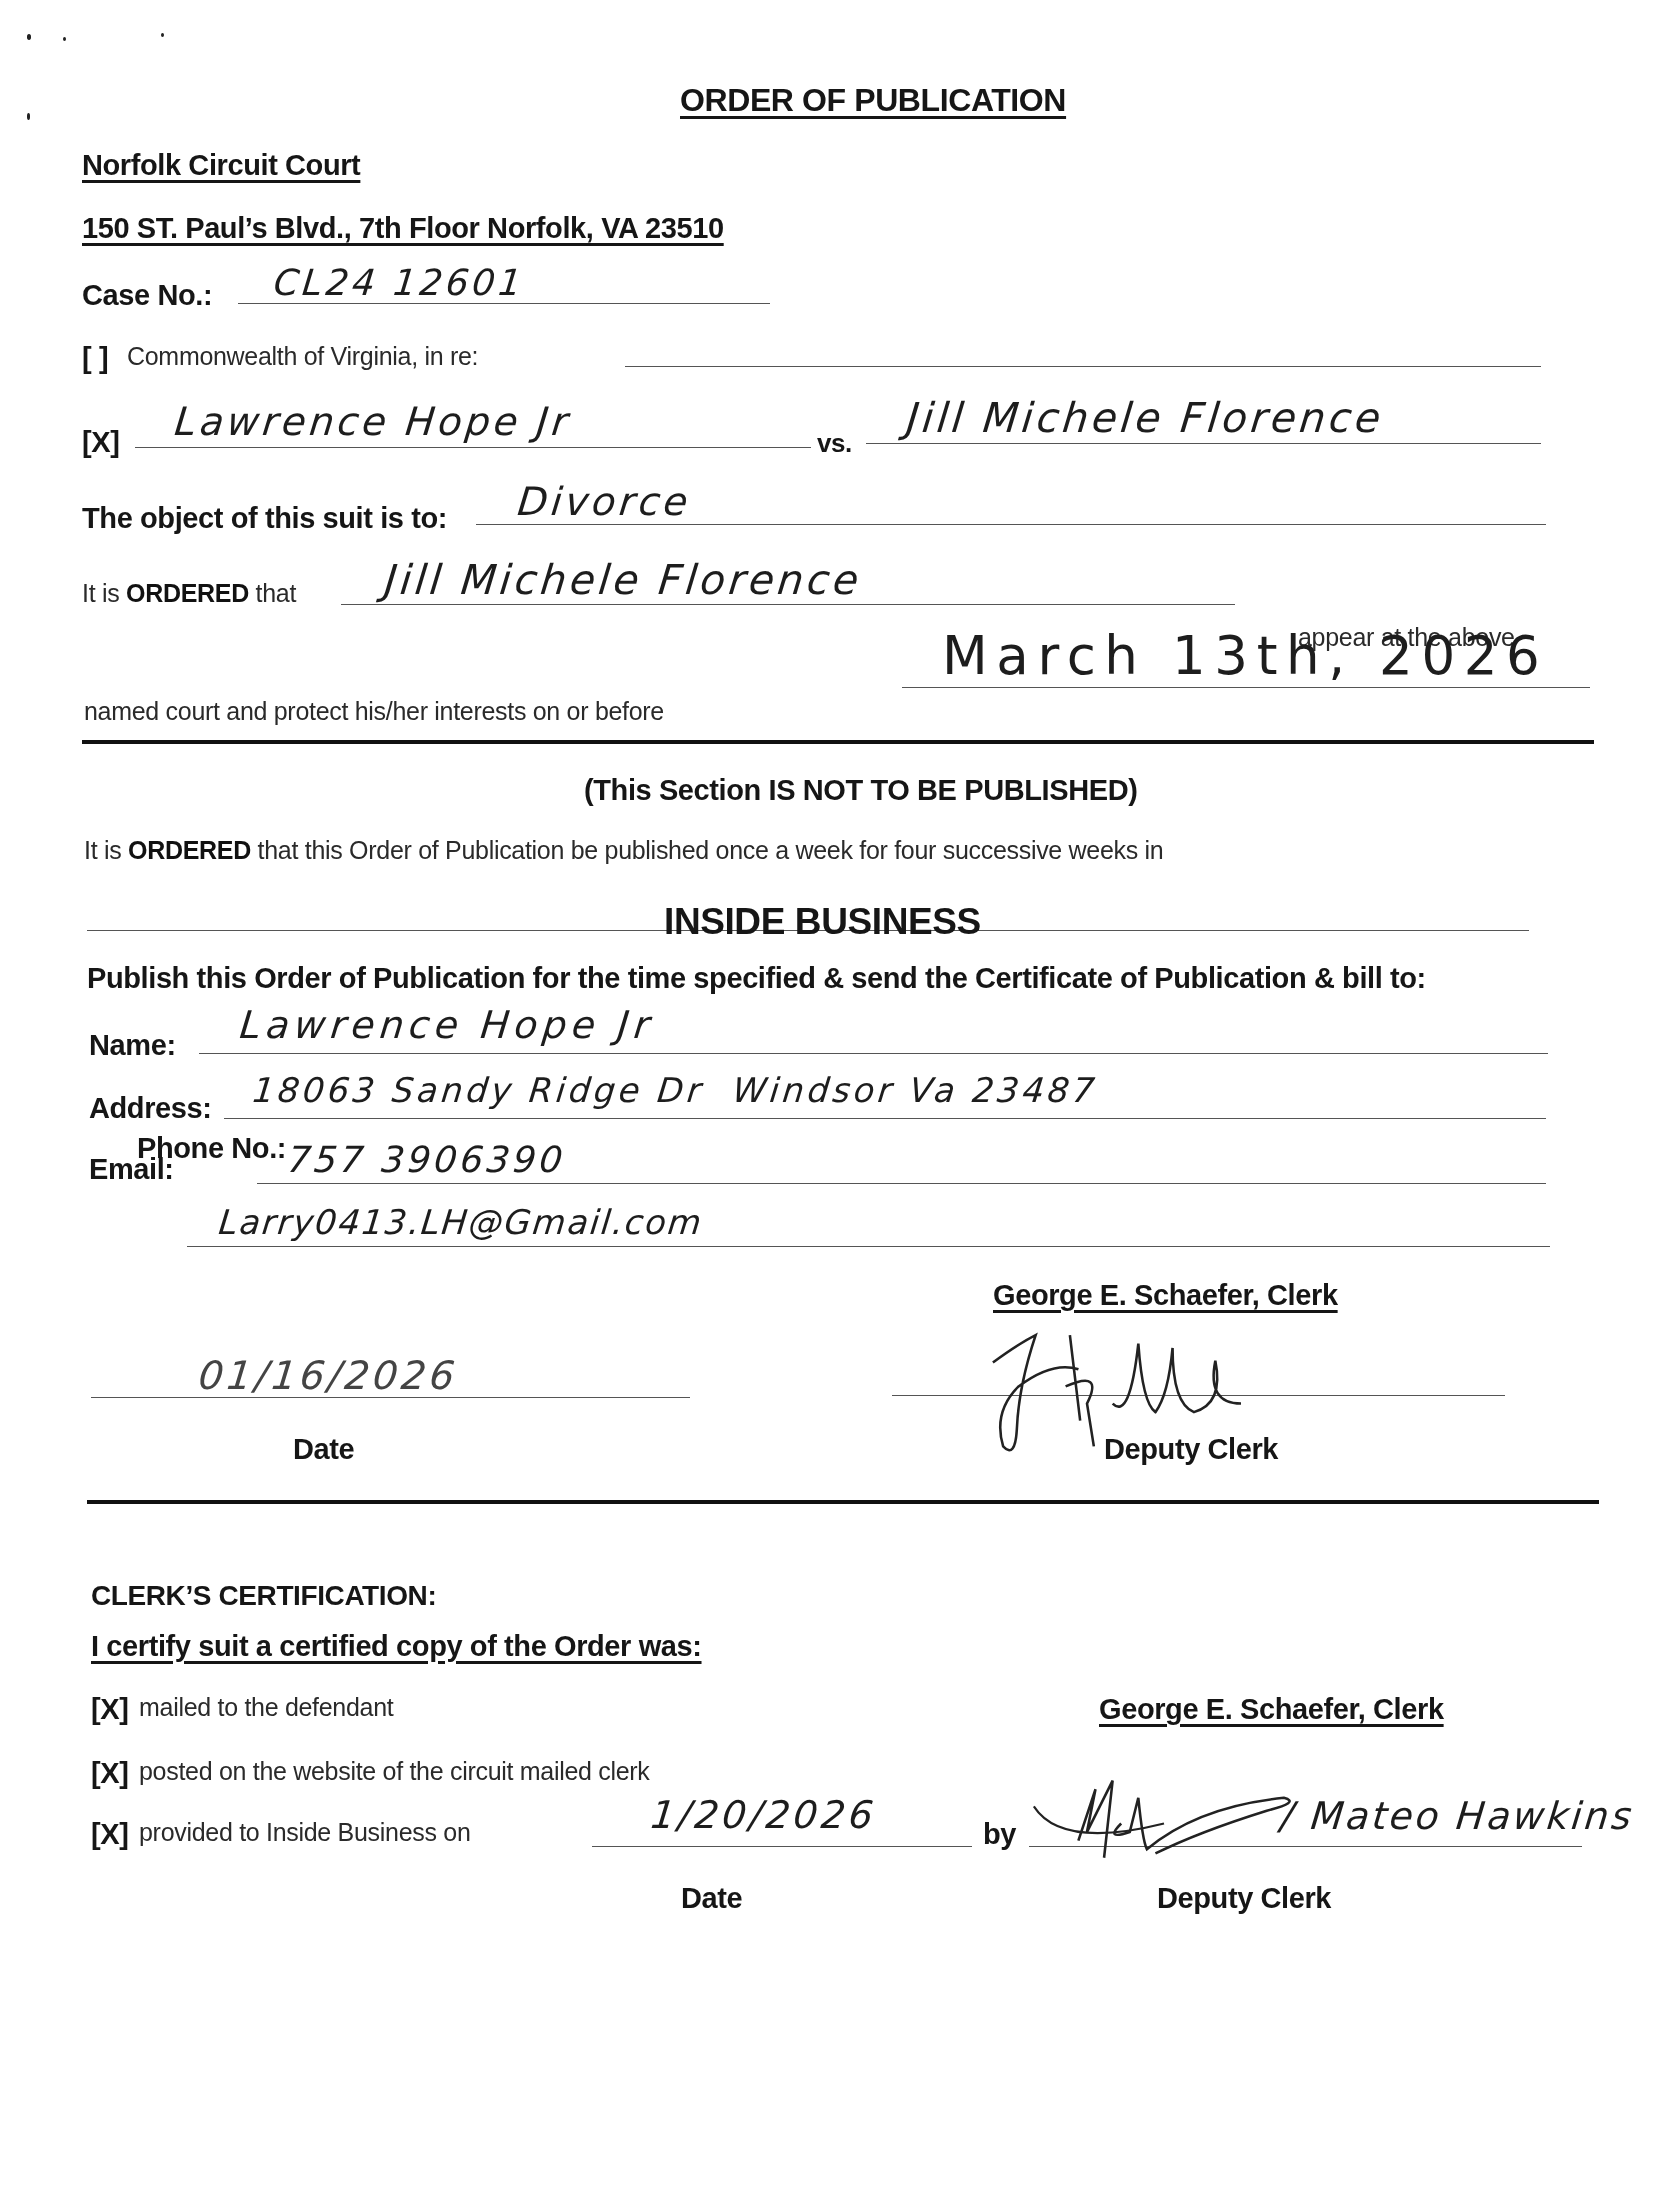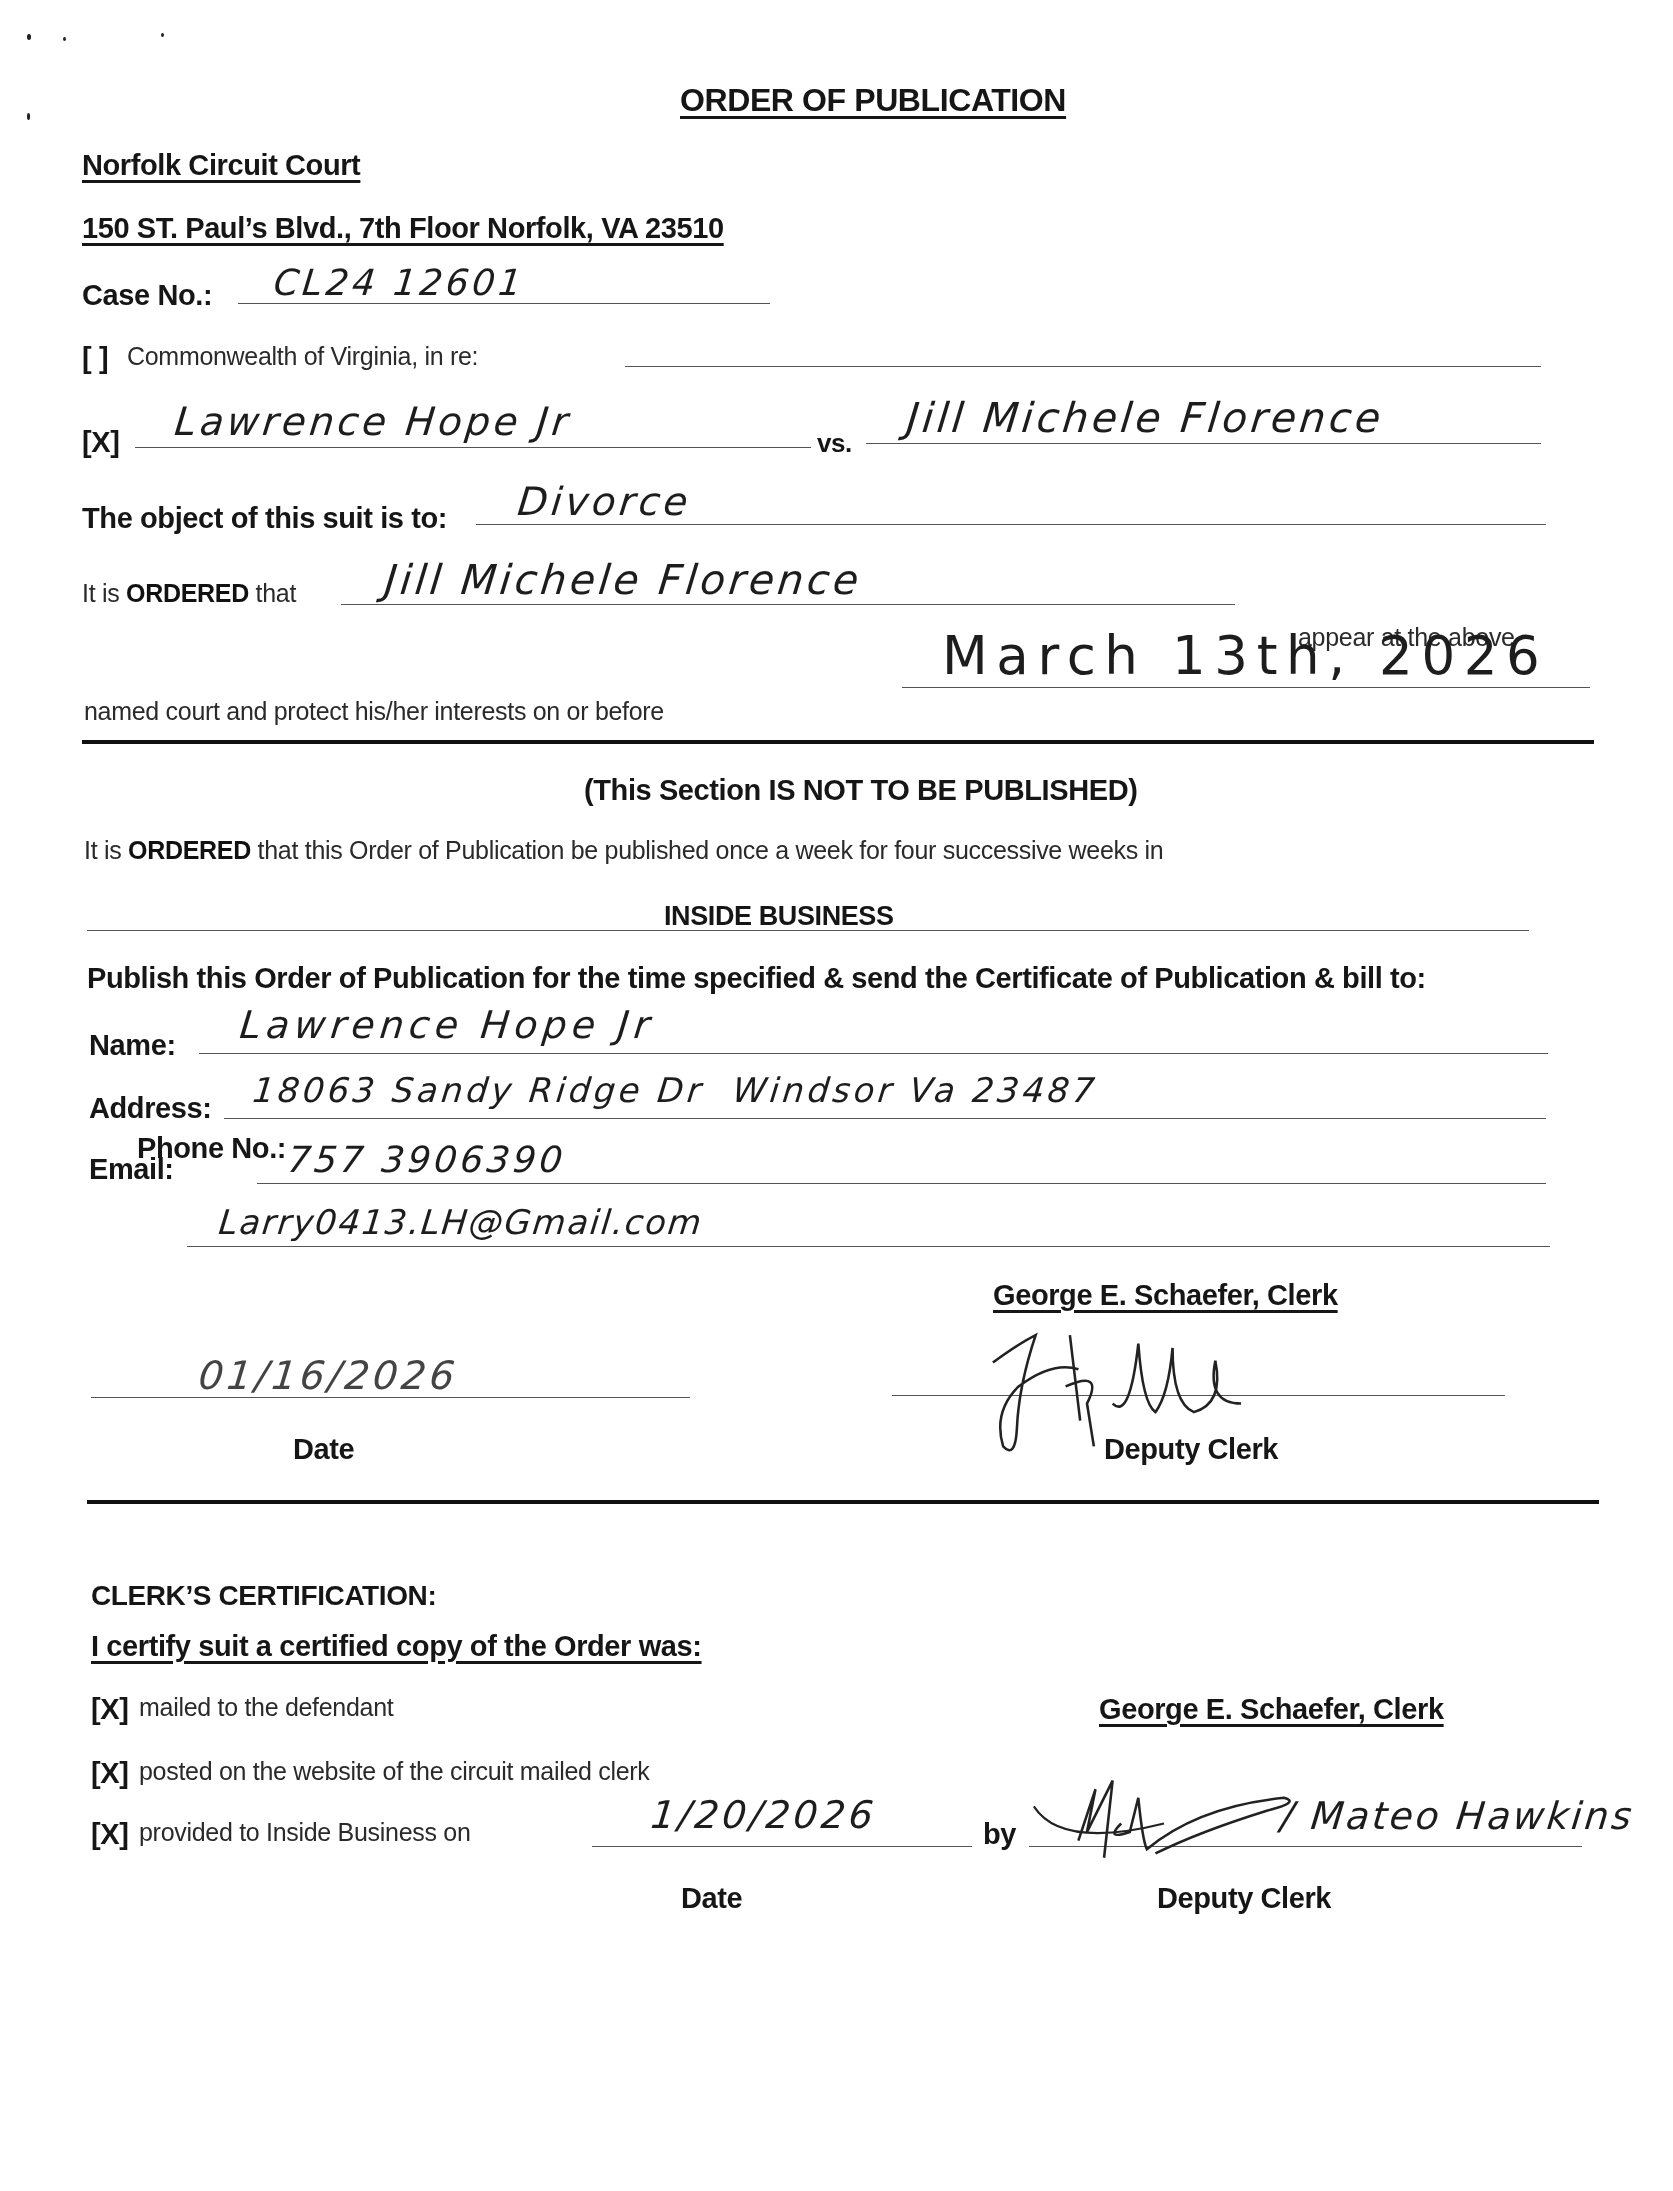--- a/index.html
+++ b/index.html
@@ -63,21 +63,21 @@
 
 <div class="thick" style="left:82px;top:740px;width:1512px;"></div>
 
 <div class="abs b lbl" style="left:584px;top:774px;">(This Section IS NOT TO BE PUBLISHED)</div>
 
 <div class="abs reg" style="left:84px;top:836px;">
   <span>It is </span><span class="b" style="color:#111;">ORDERED</span><span> that this Order of Publication be published once a week for four successive weeks in</span>
 </div>
 
 <div class="line" style="left:87px;top:930px;width:1442px;"></div>
-<div class="abs b lbl" style="left:664px;top:901px;font-size:27px;">INSIDE BUSINESS</div>
+<div class="abs b lbl" style="left:664px;top:901px;font-size:37px;">INSIDE BUSINESS</div>
 
 <div class="abs b lbl" style="left:87px;top:962px;font-size:29px;">Publish this Order of Publication for the time specified &amp; send the Certificate of Publication &amp; bill to:</div>
 
 <div class="abs b lbl" style="left:89px;top:1029px;">Name:</div>
 <div class="line" style="left:199px;top:1053px;width:1349px;"></div>
 <div class="abs hw" style="left:240px;top:1003px;font-size:38px;letter-spacing:5.1px;">Lawrence Hope Jr</div>
 
 <div class="abs b lbl" style="left:89px;top:1092px;">Address:</div>
 <div class="line" style="left:224px;top:1118px;width:1322px;"></div>
 <div class="abs hw" style="left:253px;top:1070px;font-size:34px;white-space:pre;">18063 Sandy Ridge Dr  Windsor Va 23487</div>

